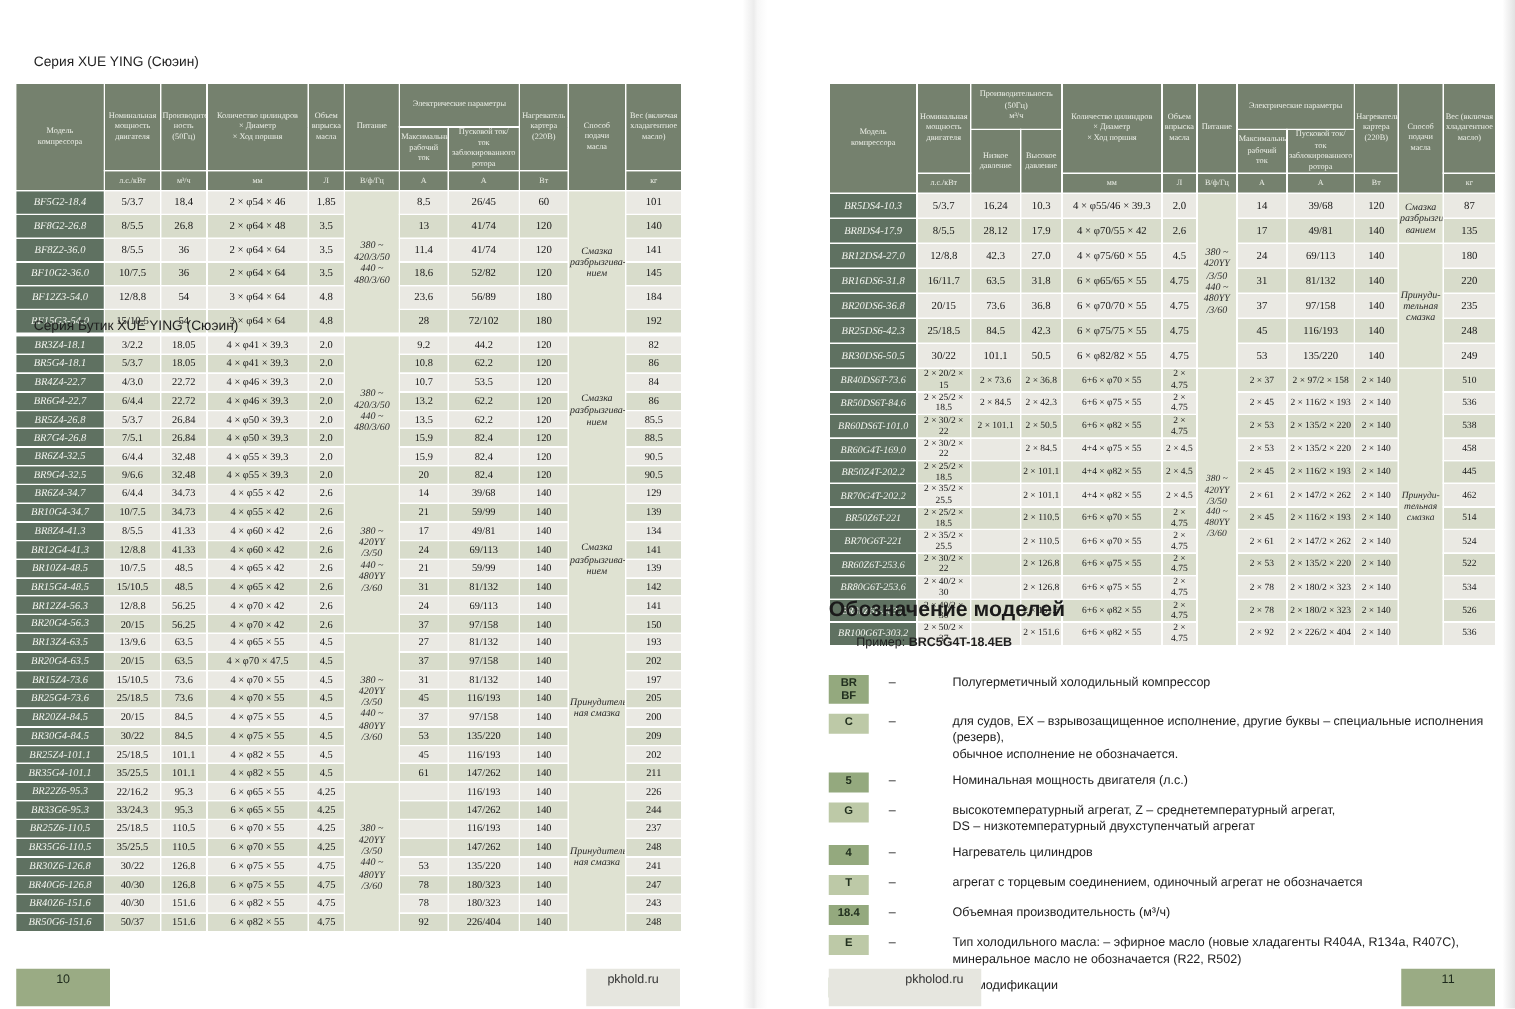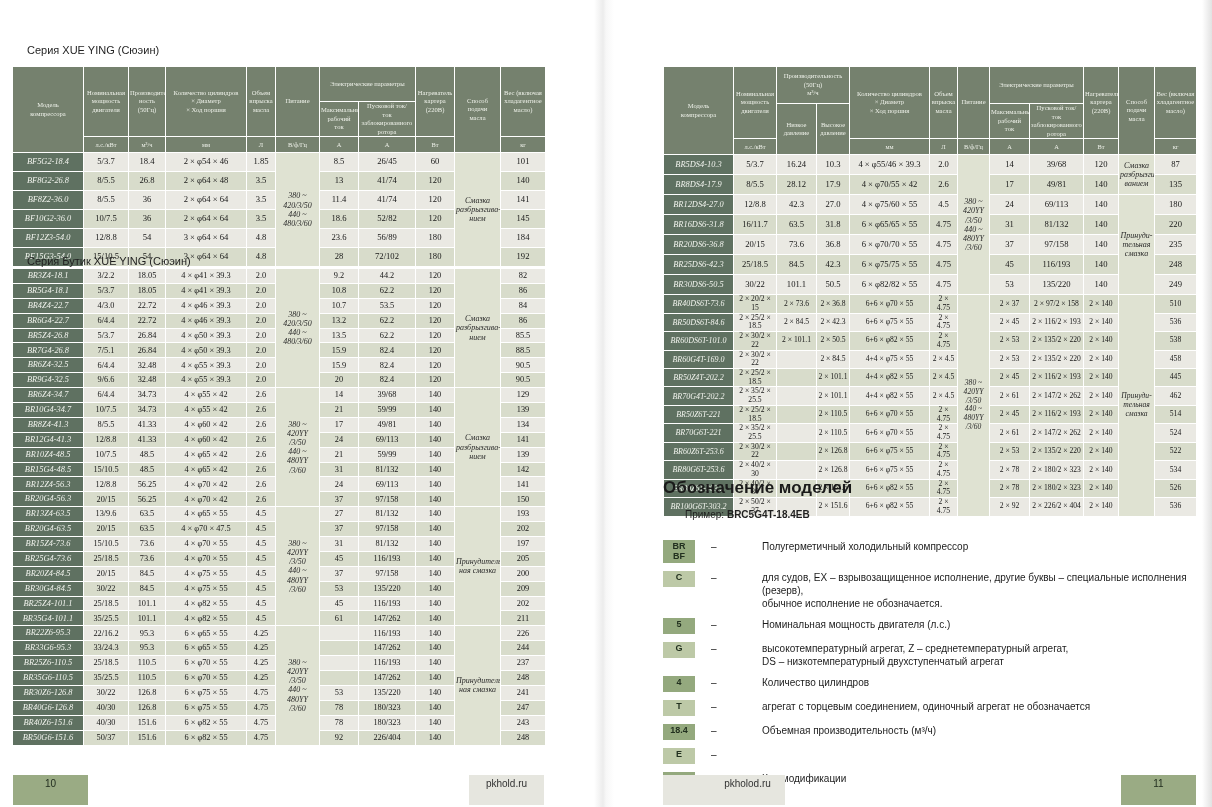--- a/index.html
+++ b/index.html
@@ -955,35 +955,37 @@
       </div>
       <div class="lg-item">
         <div class="lg-badge light">G</div>
         <div class="lg-dash">–</div>
         <div class="lg-text">высокотемпературный агрегат, Z – среднетемпературный агрегат,
 DS – низкотемпературный двухступенчатый агрегат</div>
       </div>
       <div class="lg-item">
         <div class="lg-badge dark">4</div>
         <div class="lg-dash">–</div>
-        <div class="lg-text">Количество цилиндров</div>
+        <div class="lg-text">Нагреватель цилиндров</div>
       </div>
       <div class="lg-item">
         <div class="lg-badge light">T</div>
         <div class="lg-dash">–</div>
         <div class="lg-text">агрегат с торцевым соединением, одиночный агрегат не обозначается</div>
       </div>
       <div class="lg-item">
         <div class="lg-badge dark">18.4</div>
         <div class="lg-dash">–</div>
         <div class="lg-text">Объемная производительность (м³/ч)</div>
       </div>
       <div class="lg-item">
         <div class="lg-badge light">E</div>
         <div class="lg-dash">–</div>
+        <div class="lg-text">Тип холодильного масла: – эфирное масло (новые хладагенты R404A, R134a, R407C),
+минеральное масло не обозначается (R22, R502)</div>
       </div>
       <div class="lg-item">
         <div class="lg-badge dark">B</div>
         <div class="lg-dash">–</div>
         <div class="lg-text">Код модификации</div>
       </div>
     </div>
 
   <div class="footer-box site site-right">pkholod.ru</div>
   <div class="footer-box pagenum pn-right">11</div>

